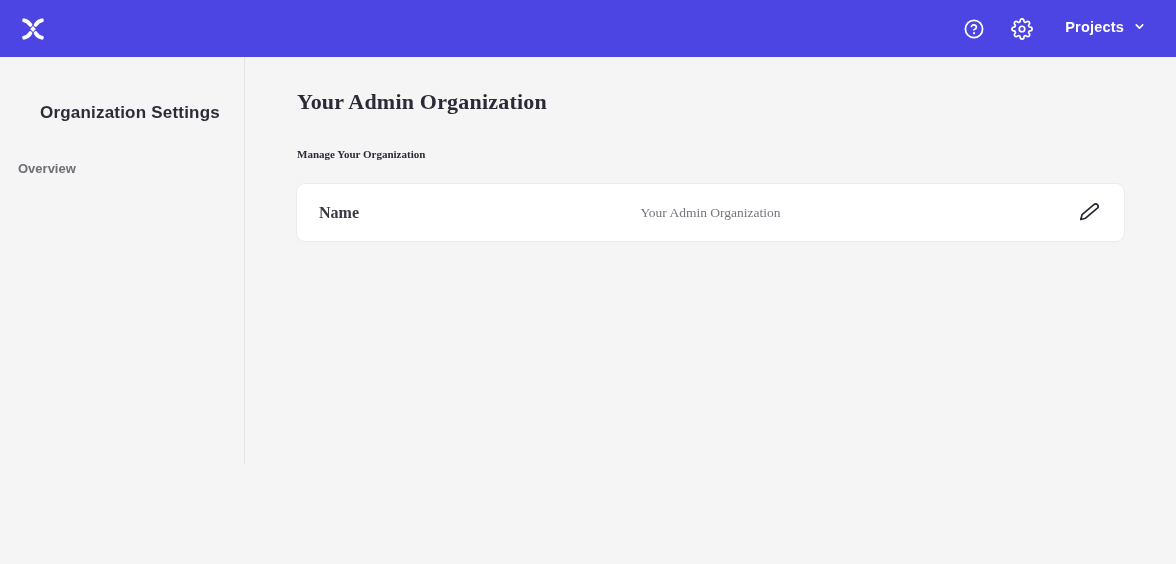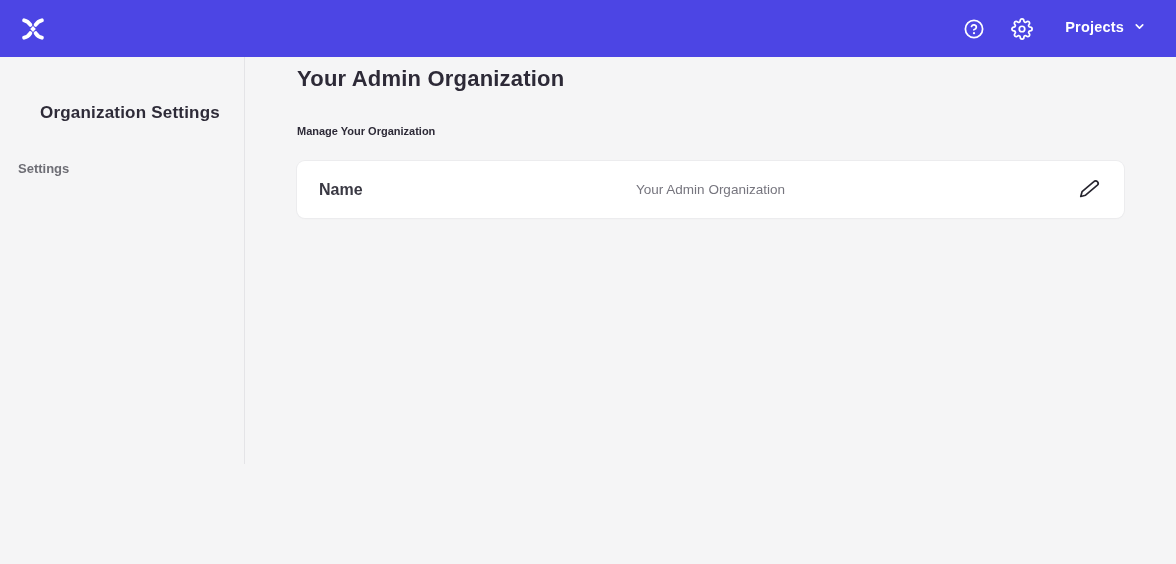--- a/index.html
+++ b/index.html
@@ -46,21 +46,21 @@
   .nav { display:flex; flex-direction:column; }
   .nav-item {
     height:38px; margin:0 10px; border-radius:9px;
     display:flex; align-items:center; padding-left:25px;
     font-size:13.5px; font-weight:600; color:#3a3943;
     cursor:pointer;
   }
   .nav-item.selected { background:#e7e7e9; }
 
   
-  .main { flex:1; padding:9px 52px 0 52px; }
+  .main { flex:1; padding:32px 52px 0 52px;font-family:Liberation Serif, serif; }
   .page-title { margin:0; font-size:22px; font-weight:700; color:#2d2a37; letter-spacing:.2px; }
   .section-title { margin:33px 0 0 0; font-size:11px; font-weight:700; color:#2d2a37; }
   .card {
     margin-top:24px; height:57px; width:827px;
     background:#ffffff; border-radius:8px;
     box-shadow:0 0 0 1px #ececee, 0 1px 2px rgba(0,0,0,.03);
     position:relative; display:flex; align-items:center;
     padding:0 22px;
   }
   .field-label { font-size:16px; font-weight:700; color:#3a3943; z-index:1; }
@@ -114,21 +114,21 @@
         </svg>
       </span>
     </button>
   </div>
 </header>
 
 <div class="layout">
 
   <aside class="sidebar">
     <div class="sidebar-title">Organization Settings</div>
-    <div class="section-label">Settings</div>
+    <div class="section-label">Overview</div>
   </aside>
 
   <main class="main">
     <h1 class="page-title">Your Admin Organization</h1>
     <h2 class="section-title">Manage Your Organization</h2>
 
     <div class="card">
       <span class="field-label">Name</span>
       <span class="field-value">Your Admin Organization</span>
       <button class="edit-btn">

